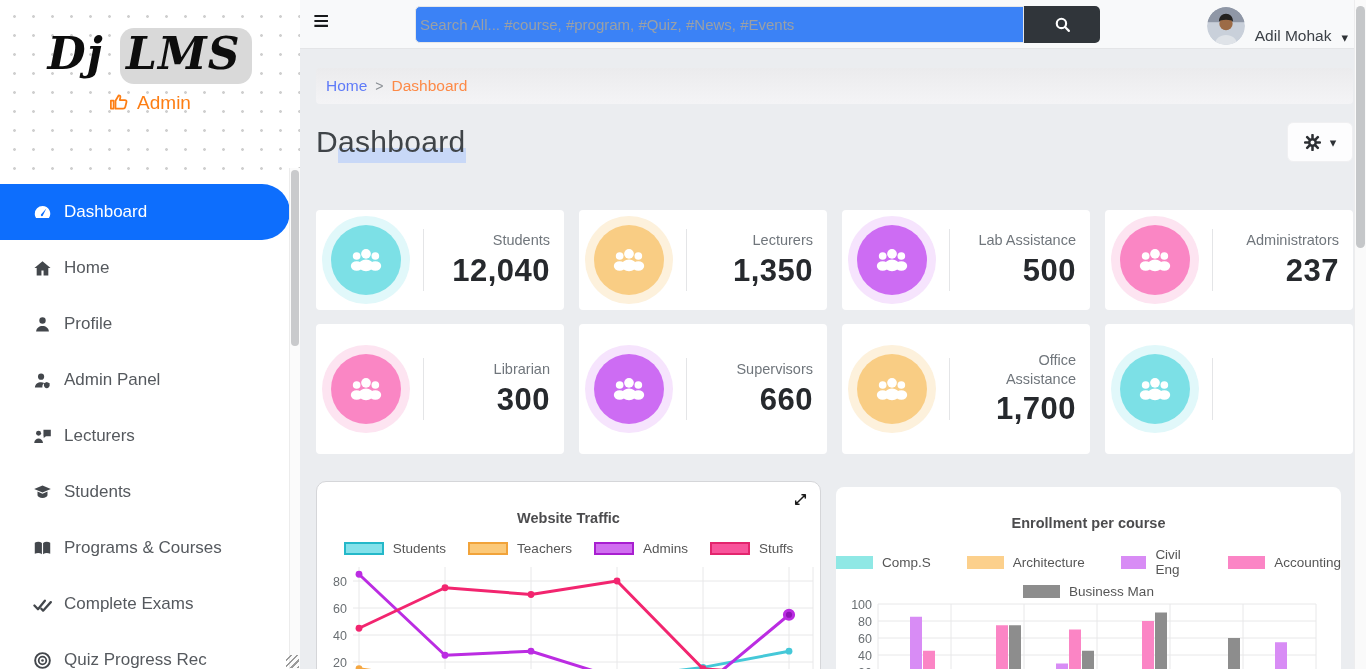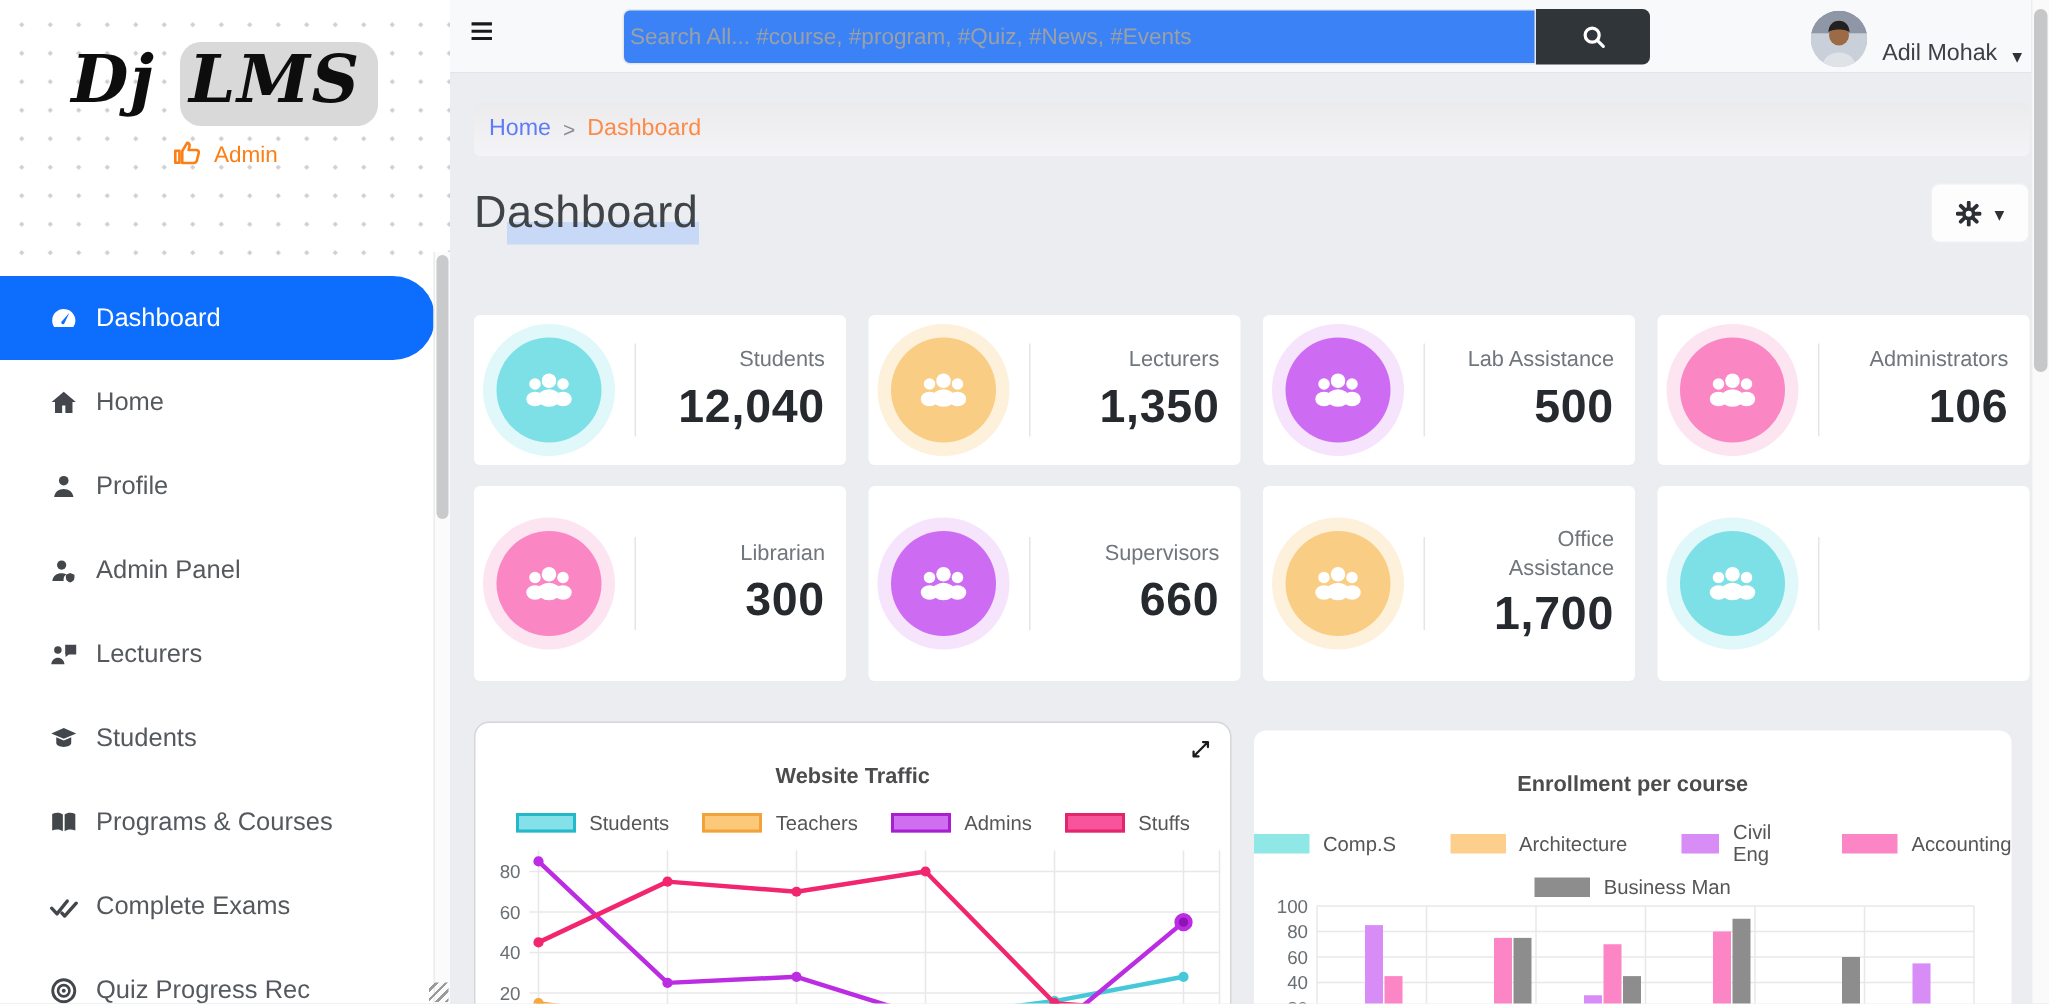--- a/index.html
+++ b/index.html
@@ -6,21 +6,21 @@
   html,body{width:1366px;height:669px;overflow:hidden}
   body{font-family:"Liberation Sans",sans-serif;background:#ebedf0;position:relative}
   .app{display:flex;height:100%}
 
   
   .sidebar{width:300px;background:#fff;position:relative;flex-shrink:0}
   .sidebar-header{height:178px;text-align:center;padding-top:28px;
     background-image:radial-gradient(#cfcfcf 1.3px,transparent 1.5px);background-size:19px 19px;background-position:5px 7px}
   .logo{font-family:"DejaVu Serif",serif;font-style:italic;font-weight:bold;font-size:44px;color:#0d0d0d;letter-spacing:1px}
   .logo-chip{background:#d9d9d9;border-radius:14px;padding:0 12px 5px 6px}
-  .role{margin-top:13px;display:flex;align-items:flex-end;justify-content:center;gap:8px;color:#fd7e14;font-size:15px}
+  .role{margin-top:13px;display:flex;align-items:flex-start;justify-content:center;gap:8px;color:#fd7e14;font-size:19px}
   .nav{margin-top:6px}
   .nav-item{height:56px;display:flex;align-items:center;padding-left:33px;gap:12px;color:#55595e;font-size:17px;cursor:pointer}
   .nav-item .nav-icon{width:19px;height:19px;display:inline-flex;color:#43474c}
   .nav-icon svg{width:19px;height:19px}
   .nav-item.active{background:#0d6efd;color:#fff;width:290px;border-radius:0 28px 28px 0}
   .nav-item.active .nav-icon{color:#fff}
   .needle{fill:#fff}
   .nav-item.active .needle{fill:#0d6efd}
   .sidebar-scroll{position:absolute;top:168px;right:0;width:11px;bottom:0;background:#fbfbfb;border-left:1px solid #ececec}
   .sidebar-scroll .thumb{position:absolute;top:2px;left:1px;width:8px;height:176px;background:#c9cacc;border-radius:4px}
@@ -331,21 +331,21 @@
                   <ellipse cx="6.4" cy="15.6" rx="3.5" ry="2.9"></ellipse>
                   <ellipse cx="17.6" cy="15.6" rx="3.5" ry="2.9"></ellipse>
                   <circle cx="12" cy="8.3" r="2.9"></circle>
                   <ellipse cx="12" cy="15.2" rx="4.5" ry="3.5"></ellipse>
                 </svg>
               </div>
             </div>
             <div class="stat-div"></div>
             <div class="stat-text">
               <div class="stat-label">Administrators</div>
-              <div class="stat-value">106</div>
+              <div class="stat-value">237</div>
             </div>
           </div>
           <div class="stat-card">
             <div class="stat-icon">
               <div class="halo" style="background:#fde4f1"></div>
               <div class="bubble" style="background:#fa86c4">
                 <svg viewBox="0 0 24 24" fill="#fff">
                   <circle cx="6.4" cy="9.6" r="2.3"></circle>
                   <circle cx="17.6" cy="9.6" r="2.3"></circle>
                   <ellipse cx="6.4" cy="15.6" rx="3.5" ry="2.9"></ellipse>

